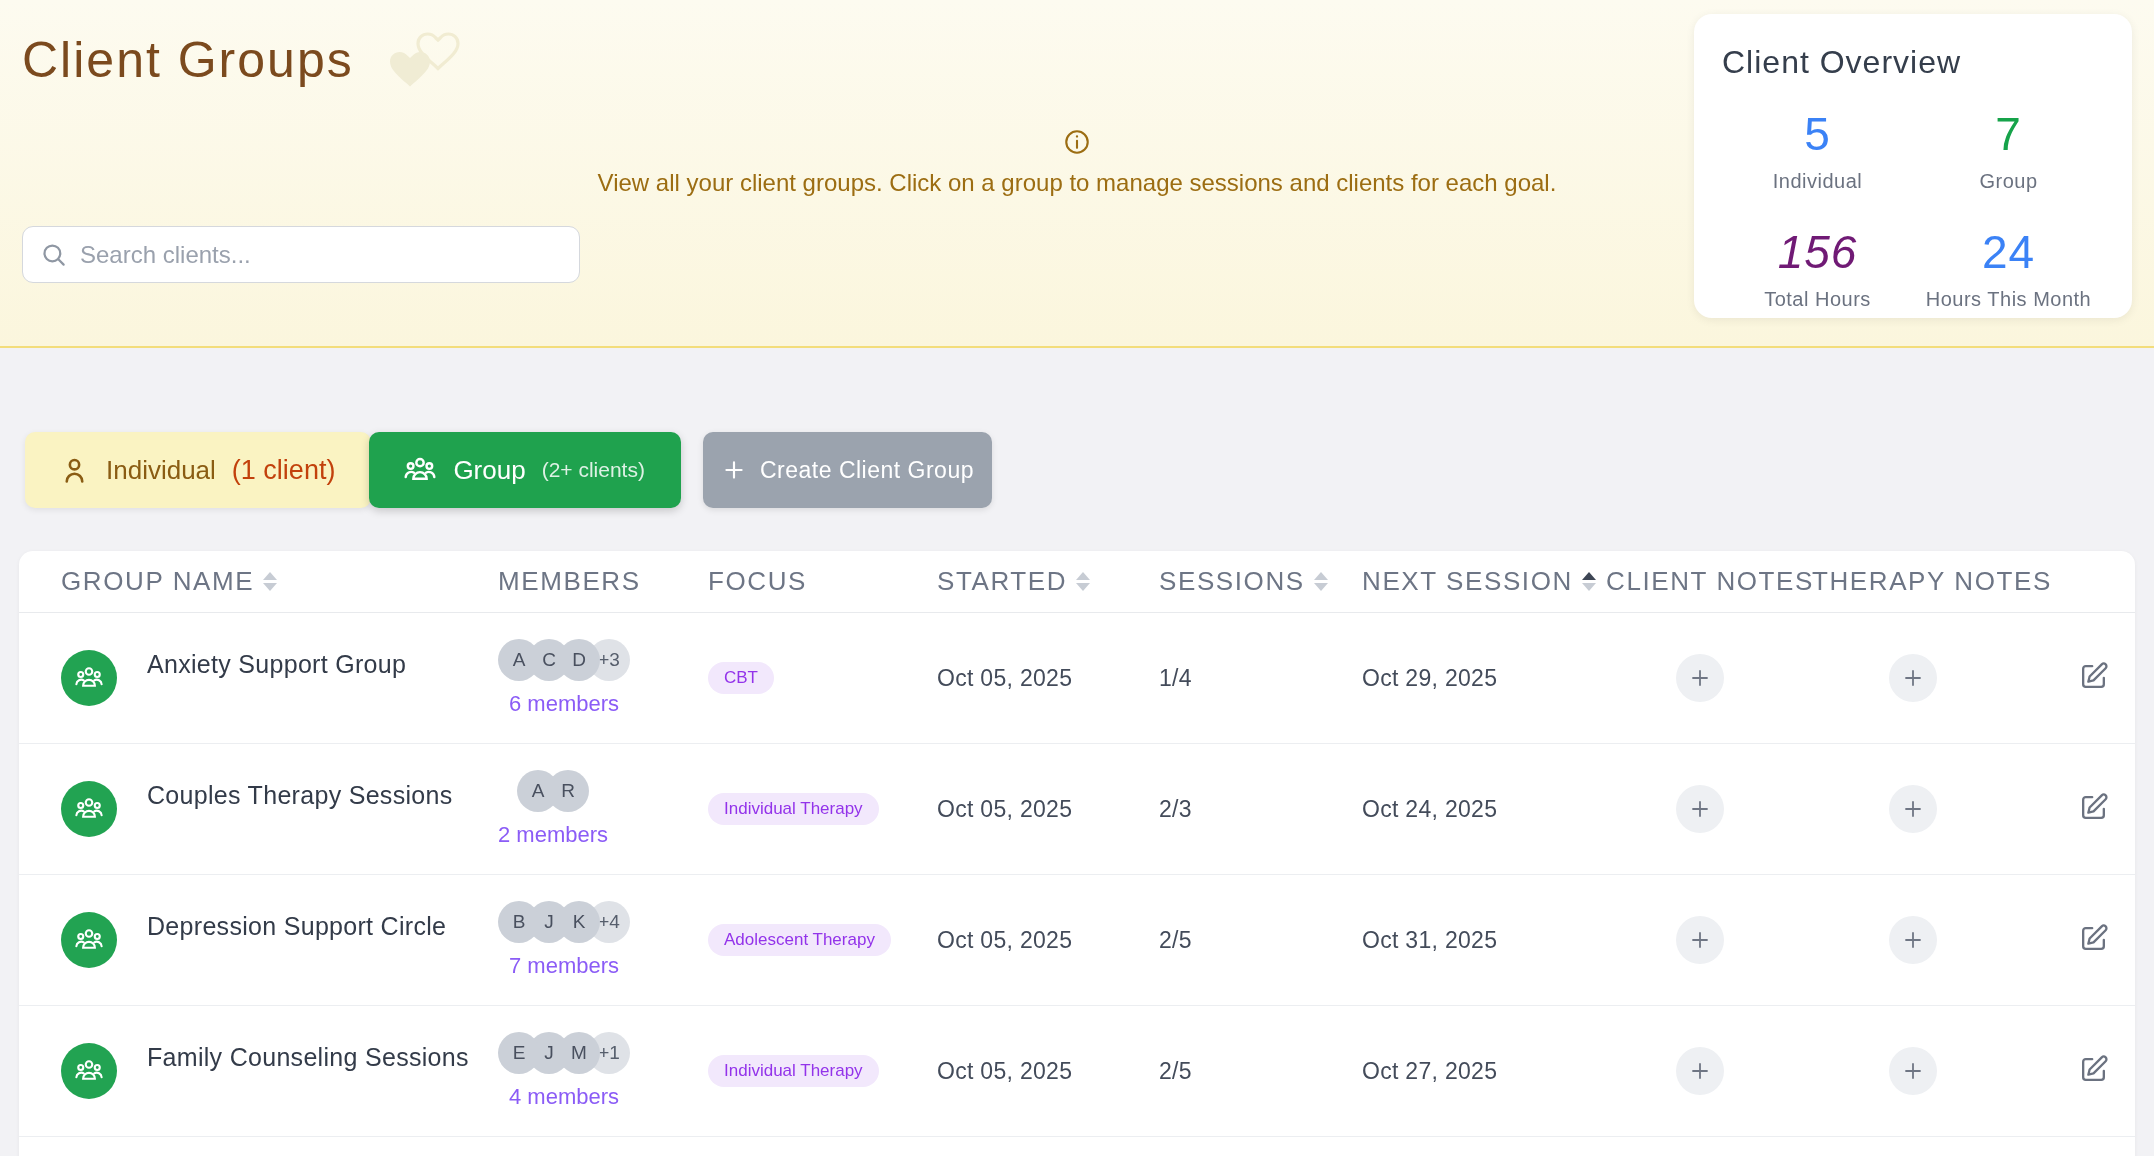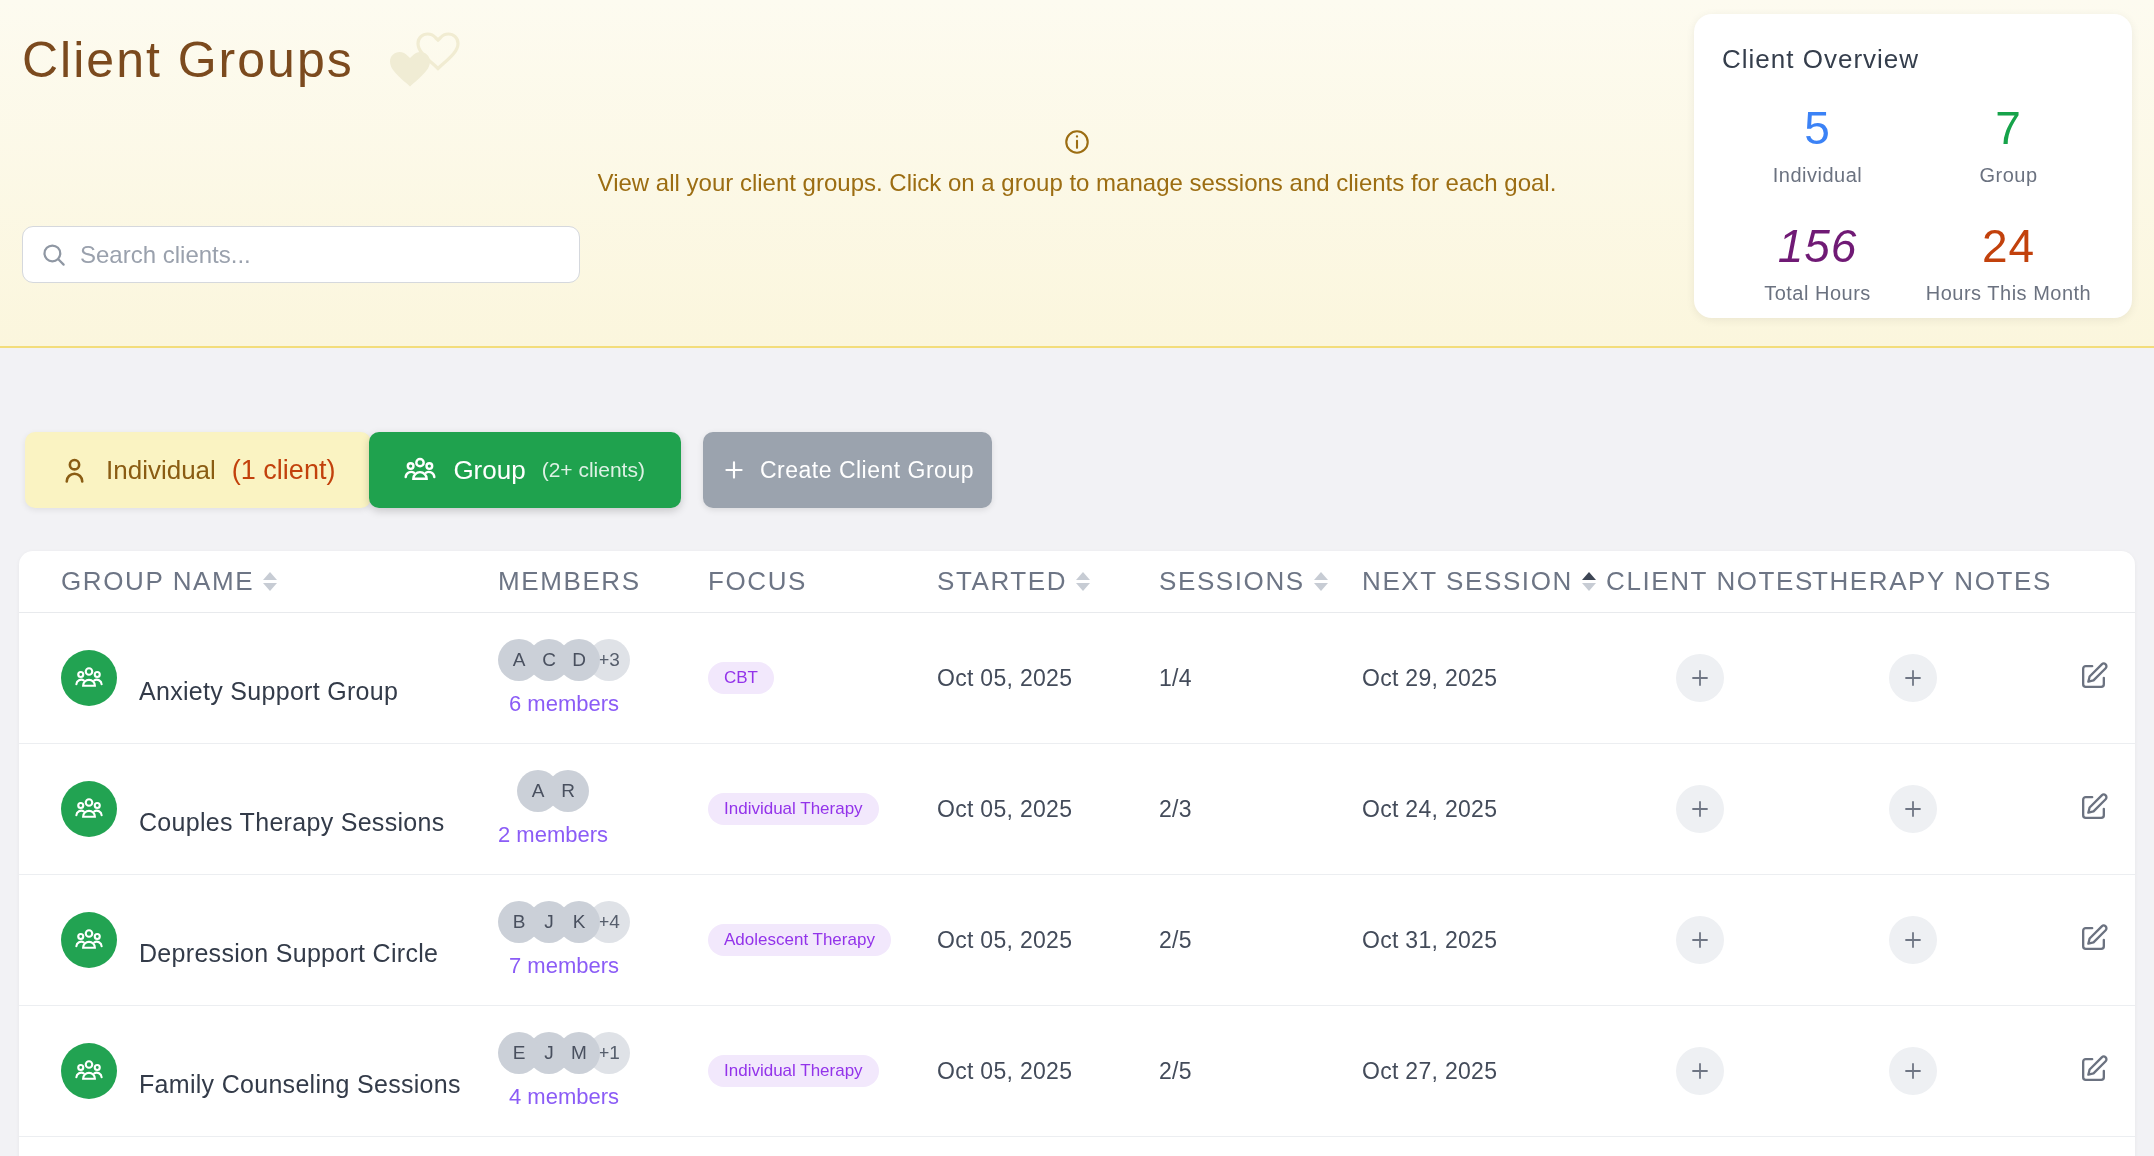--- a/index.html
+++ b/index.html
@@ -27,21 +27,21 @@
     border:none; outline:none; flex:1; font-size:24px; color:#4a5263;
     font-family:"Liberation Sans","DejaVu Sans",sans-serif; background:transparent;
   }
   .search-box input::placeholder { color:#9aa1ad; }
 
   .overview-card {
     position:absolute; top:14px; right:22px; width:438px; height:304px;
     background:#fff; border-radius:18px; box-shadow:0 2px 10px rgba(0,0,0,.07);
     padding:30px 28px;
   }
-  .overview-title { font-size:26px; font-weight:400; color:#353e4c; letter-spacing:1px; }
+  .overview-title { font-size:32px; font-weight:400; color:#353e4c; letter-spacing:1px; }
   .stats-grid {
     margin-top:26px; display:grid; grid-template-columns:1fr 1fr;
     row-gap:32px; text-align:center;
   }
   .stat-value { font-size:46px; letter-spacing:1px; }
   .stat-label { font-size:20px; color:#6b7280; margin-top:9px; letter-spacing:.5px; }
 
   
   .tabs-row { display:flex; align-items:center; margin:84px 0 0 25px; }
   .tab, .create-btn {
@@ -82,21 +82,21 @@
   }
   .sort { display:inline-flex; flex-direction:column; gap:3px; }
   .sort i { width:0; height:0; border-left:7px solid transparent; border-right:7px solid transparent; }
   .sort .up { border-bottom:8px solid #c7ccd4; }
   .sort .down { border-top:8px solid #c7ccd4; }
   .sort.asc .up { border-bottom-color:#3d4554; }
 
   .trow { height:131px; border-bottom:1px solid #eceef1; }
   .trow.partial { height:24px; border-bottom:none; }
   .td { padding-left:18px; }
-  .td-name { display:flex; align-items:flex-end; gap:22px; }
+  .td-name { display:flex; align-items:flex-start; gap:30px; }
   .group-avatar {
     flex:0 0 56px; width:56px; height:56px; border-radius:50%; background:#22a352;
     display:flex; align-items:center; justify-content:center; color:#fff;
   }
   .group-name { font-size:25px; color:#333b49; letter-spacing:.3px; }
 
   .members-wrap { display:inline-flex; flex-direction:column; align-items:center; }
   .avatar-stack { display:flex; }
   .avatar-stack span {
     position:relative; width:42px; height:42px; border-radius:50%;
@@ -163,21 +163,21 @@
       </div>
       <div class="stat">
         <div class="stat-value" style="color: rgb(22, 163, 74);">7</div>
         <div class="stat-label">Group</div>
       </div>
       <div class="stat">
         <div class="stat-value" style="color: #701a75; font-style: italic;">156</div>
         <div class="stat-label">Total Hours</div>
       </div>
       <div class="stat">
-        <div class="stat-value" style="color: #c2410c;">24</div>
+        <div class="stat-value" style="color: #3b82f6;">24</div>
         <div class="stat-label">Hours This Month</div>
       </div>
     </div>
   </aside>
 </header>
 
 <main>
   <div class="tabs-row">
     <button class="tab tab-individual">
       <svg width="31" height="31" viewBox="0 0 24 24" fill="none" stroke="currentColor" stroke-width="2" stroke-linecap="round">

